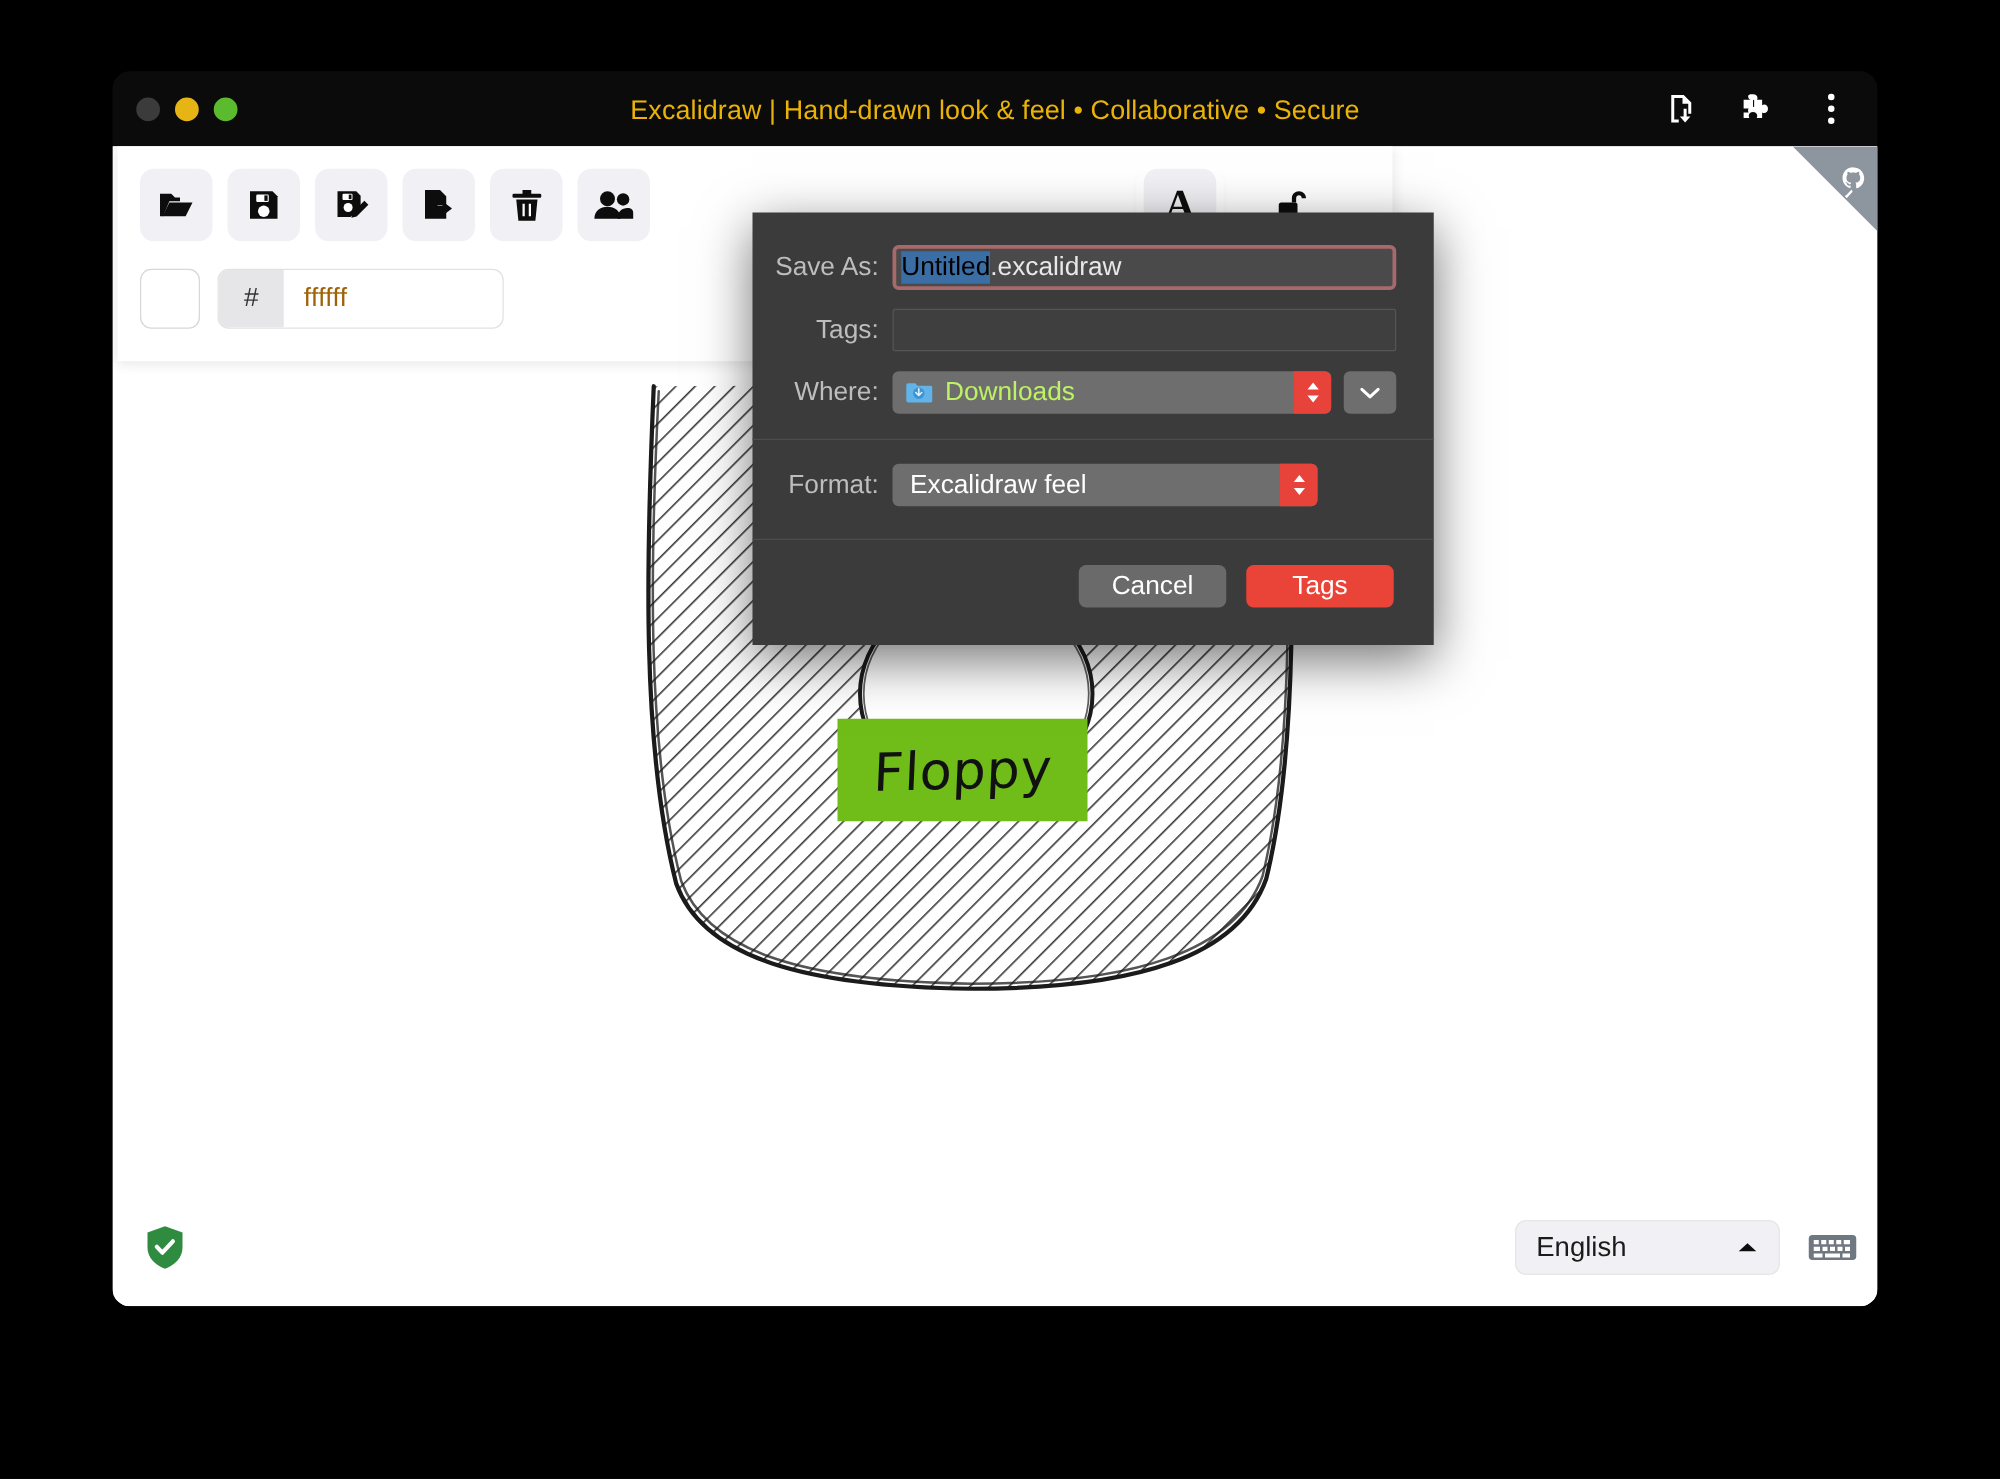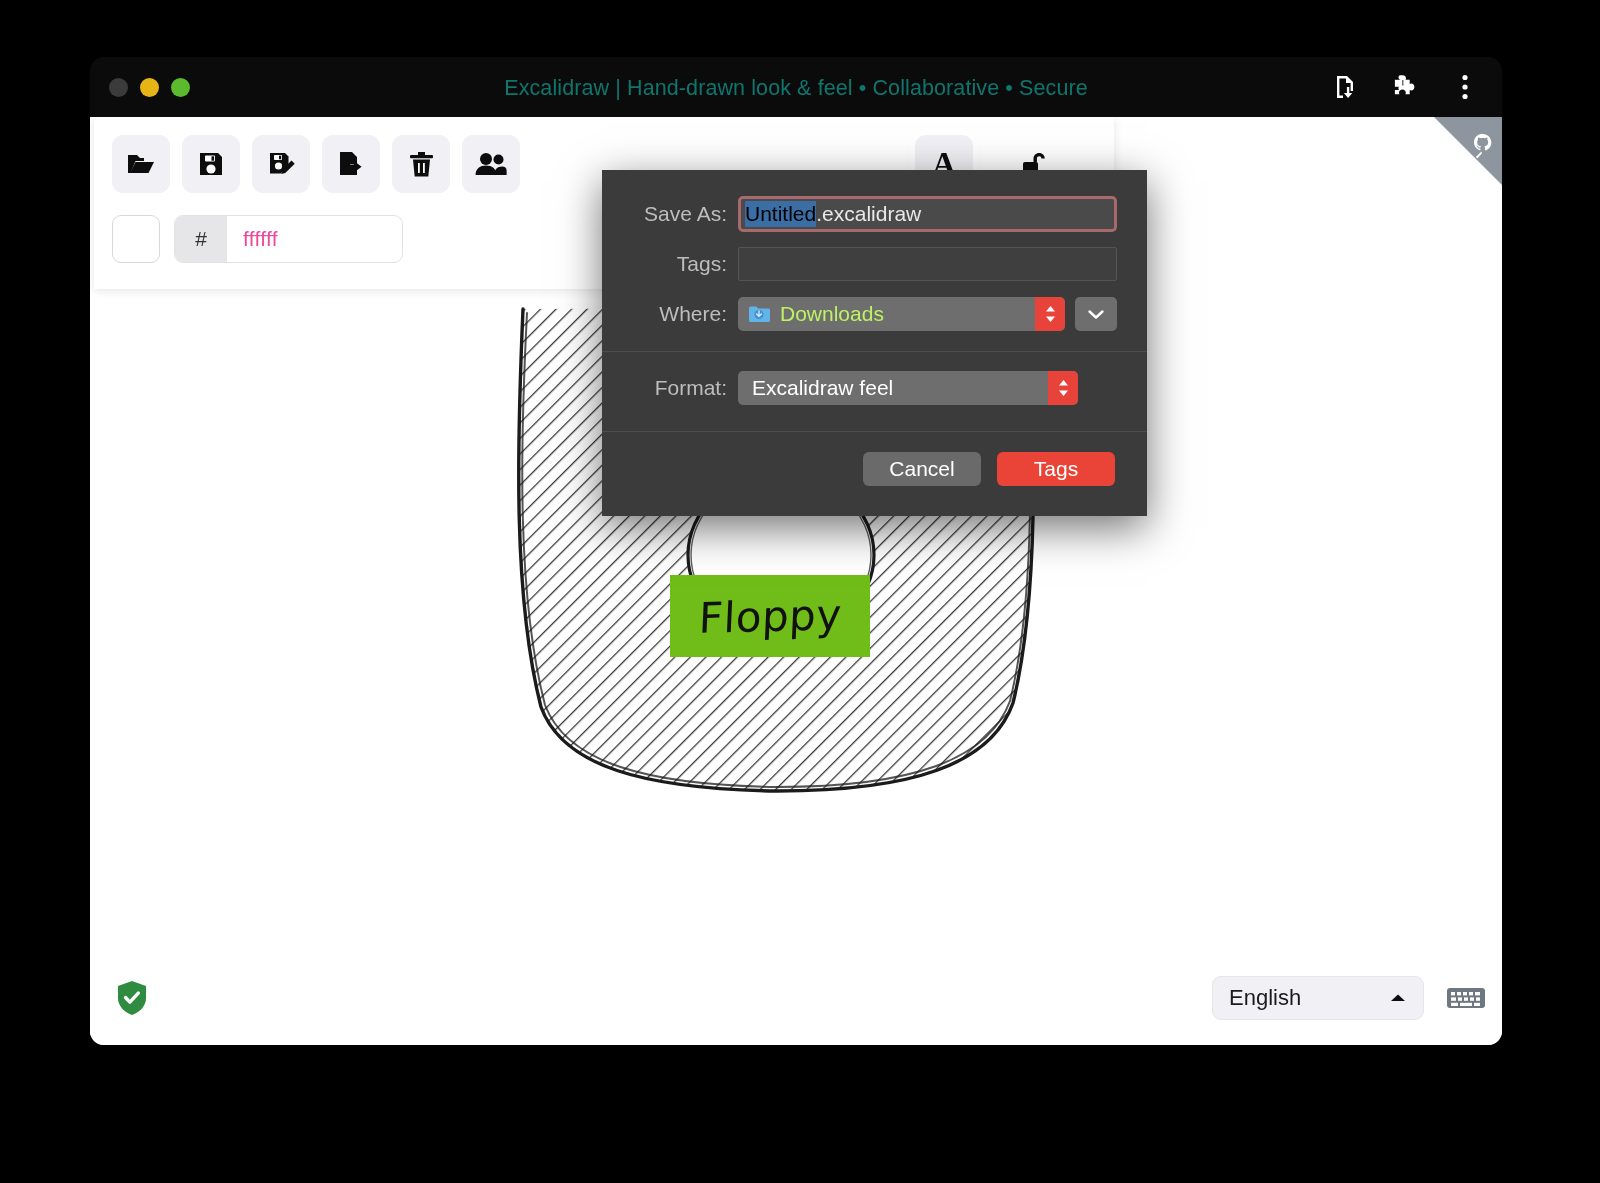--- a/index.html
+++ b/index.html
@@ -49,21 +49,21 @@
   }
   .light { width: 19px; height: 19px; border-radius: 50%; }
   .light.close   { background: #3b3b3b; }
   .light.min     { background: #e7b416; }
   .light.max     { background: #5cba2e; }
 
   #window-title {
     position: absolute;
     left: 0; right: 0; top: 19px;
     text-align: center;
-    color: #0f766e;
+    color: #eab308;
     font-size: 21.5px;
     letter-spacing: 0.1px;
     white-space: nowrap;
   }
 
   #titlebar-actions {
     position: absolute;
     right: 22px;
     top: 14px;
     display: flex;
@@ -176,21 +176,21 @@
     background: #e6e6e8;
     display: flex; align-items: center; justify-content: center;
     font-size: 21px;
     color: #333;
   }
   #hex-value {
     flex: 1;
     display: flex; align-items: center;
     padding-left: 16px;
     font-size: 21px;
-    color: #ec4899;
+    color: #a16207;
     letter-spacing: 0.3px;
   }
 
   
   #drawing {
     position: absolute;
     left: 415px;
     top: 180px;
     width: 560px;
     height: 560px;
@@ -287,21 +287,21 @@
     color: #e6e6e6;
     font-size: 21px;
   }
   .dlg-section { padding: 0; }
   .dlg-row {
     display: flex;
     align-items: center;
     padding: 0 30px 0 0;
   }
   .dlg-label {
-    width: 136px;
+    width: 112px;
     text-align: right;
     color: #bdbdbd;
     font-size: 21px;
     padding-right: 11px;
     flex: none;
   }
   #row-saveas { margin-top: 26px; }
   #saveas-input {
     flex: 1;
     height: 36px;

